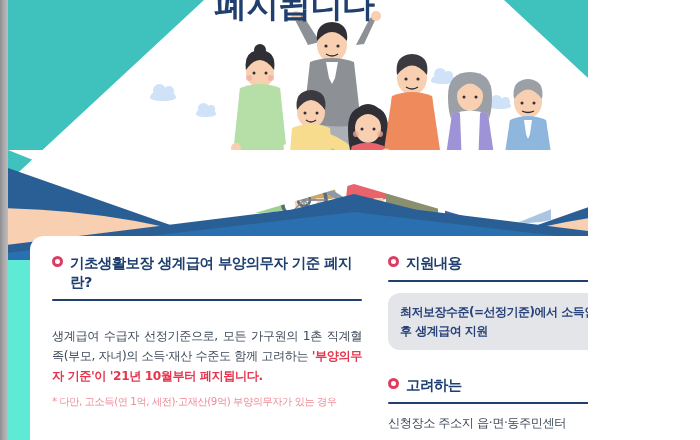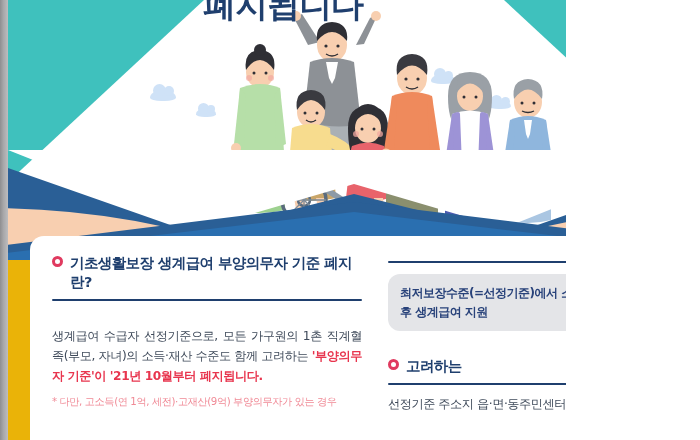--- a/index.html
+++ b/index.html
@@ -2,21 +2,22 @@
 <html><head>
 <meta charset="utf-8">
 <style>
   html,body{margin:0;padding:0;background:#ffffff;}
   body{font-family:"DejaVu Sans","Liberation Sans",sans-serif;}
 
   #poster{
     position:relative;
     width:566px;height:440px;
     overflow:hidden;
-    background:#eab308;
+    background:#5eead4;
+    padding-left:22px;
   }
 
   
   .edge-strip{
     position:absolute;top:0;left:0;width:8px;height:440px;
     background:linear-gradient(90deg,#8e8e90 0%,#a8a8aa 45%,#bdbdbf 100%);
     z-index:60;
   }
 
   
@@ -291,27 +292,31 @@
       <div class="body-text">
         <span>생계급여 수급자 선정기준으로, 모든 가구원의 1촌 직계혈족(부모, 자녀)의 소득·재산 수준도 함께 고려하는 </span><span class="hl">'부양의무자 기준'이 '21년 10월부터 폐지됩니다.</span>
       </div>
 
       <div class="note">
         <span>* 다만, 고소득(연 1억, 세전)·고재산(9억) 부양의무자가 있는 경우</span>
       </div>
     </div>
 
     <div class="col-right">
+      <div class="sec-head">
+        <span class="bullet"></span>
+        <span class="txt">지원내용</span>
+      </div>
       <div class="rule"></div>
       <div class="greybox">최저보장수준(=선정기준)에서 소득인정액 차감 후 생계급여 지원</div>
 
       <div class="sec-gap"></div>
 
       <div class="sec-head">
         <span class="bullet"></span>
         <span class="txt">고려하는</span>
       </div>
       <div class="rule"></div>
-      <div class="plain">선정기준 주소지 읍·면·동주민센터</div>
+      <div class="plain">신청장소 주소지 읍·면·동주민센터</div>
     </div>
 
   </div>
 </div>
 
 </body></html>

